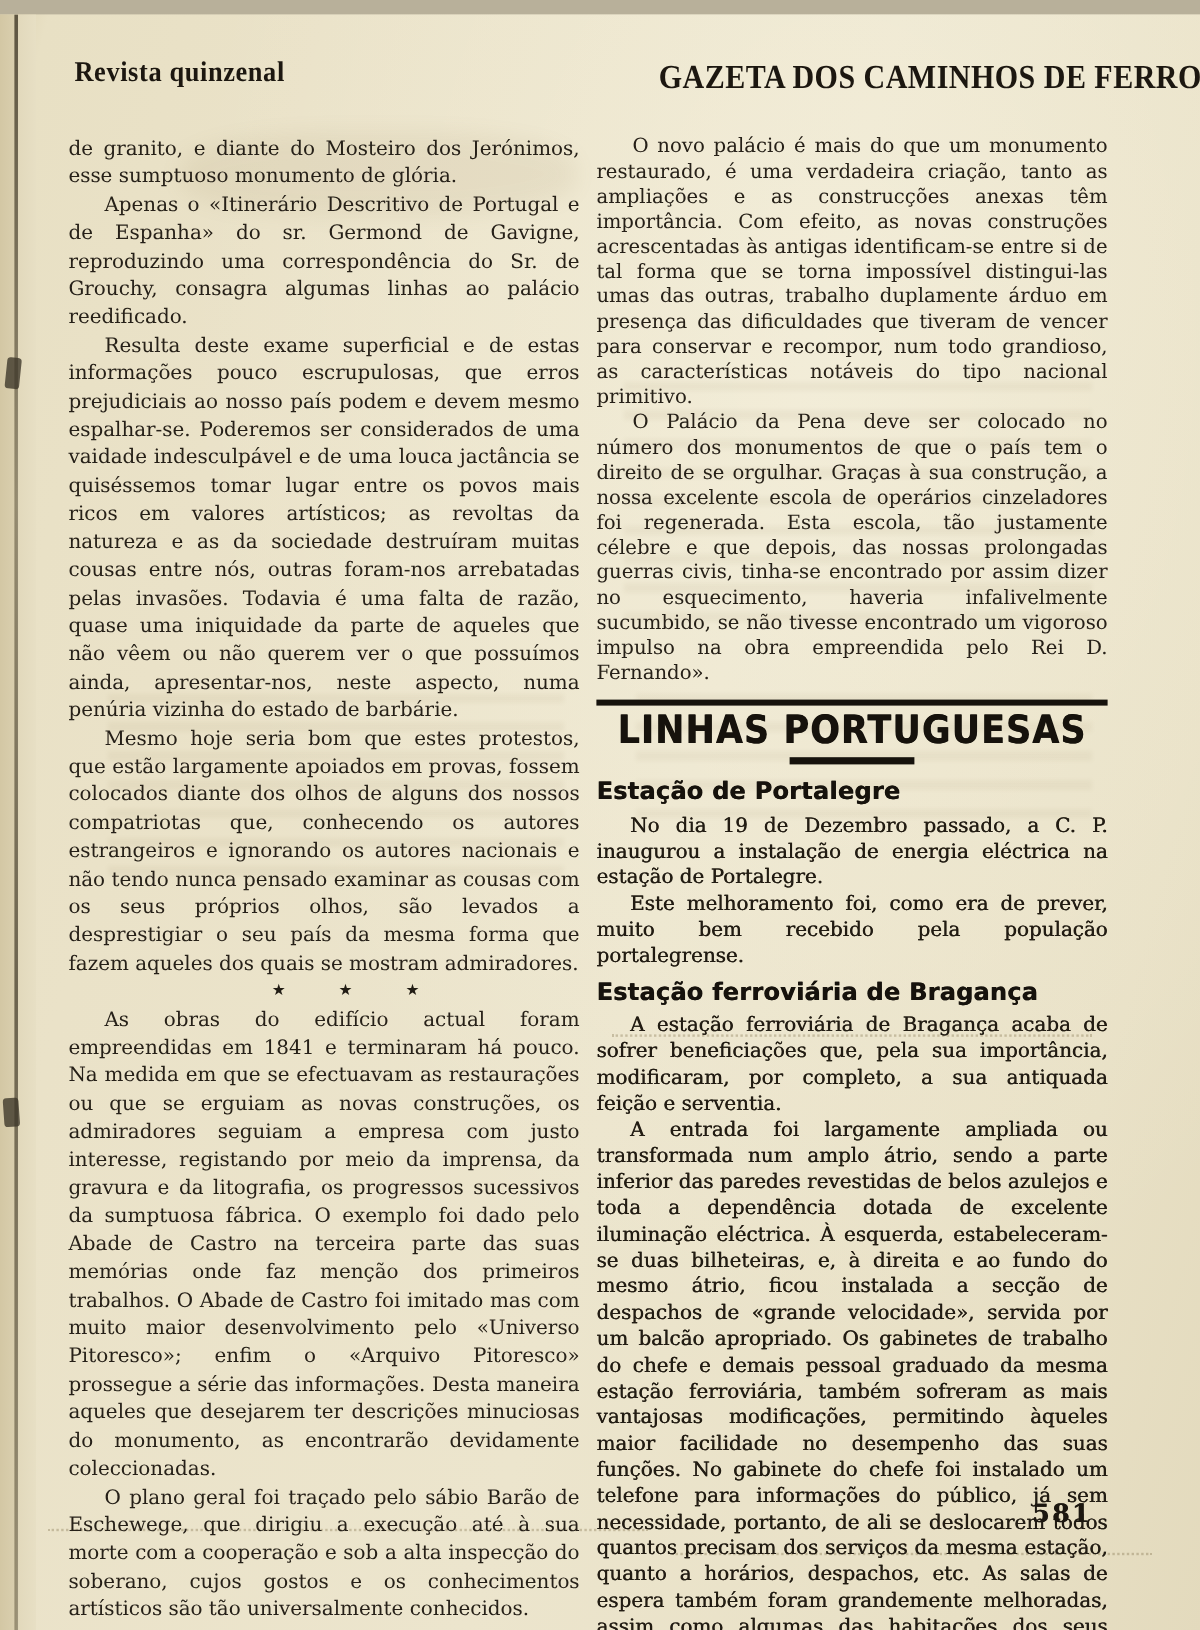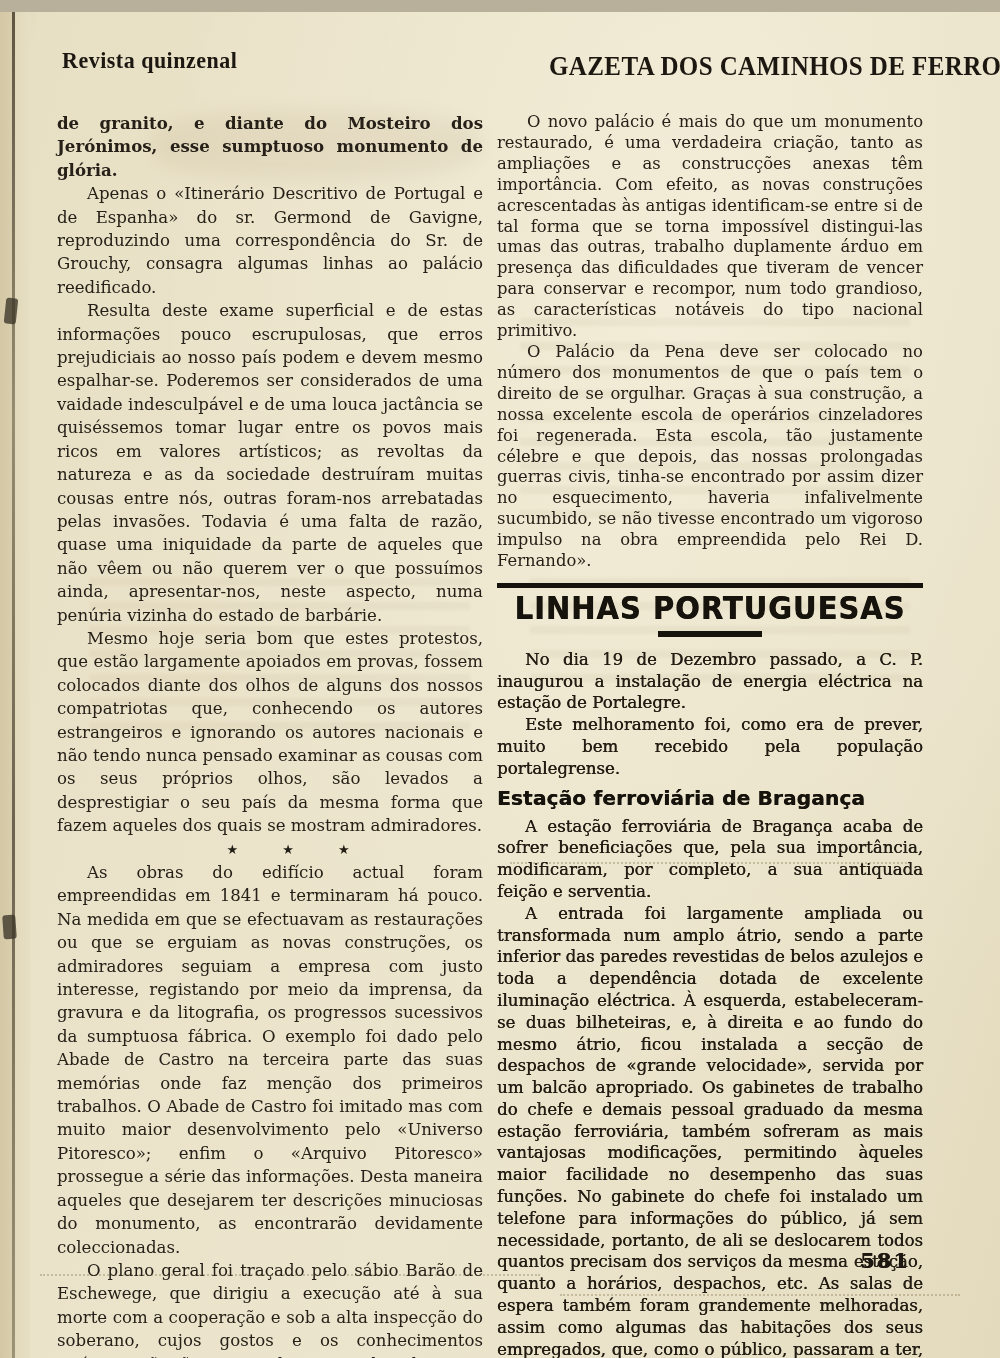--- a/index.html
+++ b/index.html
@@ -29,21 +29,21 @@
     transform:scaleY(1.08);transform-origin:top left;color:#1c1710;}
   .mast-right{position:absolute;left:549px;top:38px;white-space:nowrap;
     font-family:"Liberation Serif",serif;font-weight:bold;font-size:25px;letter-spacing:.4px;
     transform:scaleY(1.12);transform-origin:top left;color:#1c1710;}
 
   
   .col{position:absolute;top:100px;width:426px;text-align:justify;}
   .col-left{left:57px;font-size:16.6px;line-height:23.4px;}
   .col-right{left:497px;font-size:16.4px;line-height:20.9px;}
   .col p{margin:0;text-indent:30px;}
-  p.noindent{text-indent:0;font-weight:bold;}
+  p.noindent{text-indent:0;}
   .stars{margin:15px 0 17px;text-align:center;text-indent:0 !important;
     font-size:13px;letter-spacing:20px;padding-left:56px;color:#211c14;}
   .signature{text-indent:28px;}
 
   
   .rule{height:5px;background:#16120c;margin-top:11px;}
   .sec-title{margin:9px 0 0;text-align:center;white-space:nowrap;
     font-family:"DejaVu Sans",sans-serif;font-weight:bold;font-size:29px;letter-spacing:1px;
     color:#16120c;transform:scaleY(1.12);transform-origin:center top;
     text-shadow:.5px 0 0 #16120c;}
@@ -98,20 +98,21 @@
 
   <div class="col col-right">
     <p>O novo palácio é mais do que um monumento restaurado, é uma verdadeira criação, tanto as ampliações e as construcções anexas têm importância. Com efeito, as novas construções acrescentadas às antigas identificam-se entre si de tal forma que se torna impossível distingui-las umas das outras, trabalho duplamente árduo em presença das dificuldades que tiveram de vencer para conservar e recompor, num todo grandioso, as características notáveis do tipo nacional primitivo.</p>
     <p>O Palácio da Pena deve ser colocado no número dos monumentos de que o país tem o direito de se orgulhar. Graças à sua construção, a nossa excelente escola de operários cinzeladores foi regenerada. Esta escola, tão justamente célebre e que depois, das nossas prolongadas guerras civis, tinha-se encontrado por assim dizer no esquecimento, haveria infalivelmente sucumbido, se não tivesse encontrado um vigoroso impulso na obra empreendida pelo Rei D. Fernando».</p>
 
     <div class="rule"></div>
     <div class="sec-title">LINHAS PORTUGUESAS</div>
     <div class="sec-bar"></div>
 
     <div class="news">
+      <div class="subhead">Estação de Portalegre</div>
       <p>No dia 19 de Dezembro passado, a C. P. inaugurou a instalação de energia eléctrica na estação de Portalegre.</p>
       <p>Este melhoramento foi, como era de prever, muito bem recebido pela população portalegrense.</p>
     </div>
 
     <div class="news">
       <div class="subhead">Estação ferroviária de Bragança</div>
       <p>A estação ferroviária de Bragança acaba de sofrer beneficiações que, pela sua importância, modificaram, por completo, a sua antiquada feição e serventia.</p>
       <p>A entrada foi largamente ampliada ou transformada num amplo átrio, sendo a parte inferior das paredes revestidas de belos azulejos e toda a dependência dotada de excelente iluminação eléctrica. À esquerda, estabeleceram-se duas bilheteiras, e, à direita e ao fundo do mesmo átrio, ficou instalada a secção de despachos de «grande velocidade», servida por um balcão apropriado. Os gabinetes de trabalho do chefe e demais pessoal graduado da mesma estação ferroviária, também sofreram as mais vantajosas modificações, permitindo àqueles maior facilidade no desempenho das suas funções. No gabinete do chefe foi instalado um telefone para informações do público, já sem necessidade, portanto, de ali se deslocarem todos quantos precisam dos serviços da mesma estação, quanto a horários, despachos, etc. As salas de espera também foram grandemente melhoradas, assim como algumas das habitações dos seus empregados, que, como o público, passaram a ter, portanto, comodidades que não tinham.</p>
     </div>
   </div>

